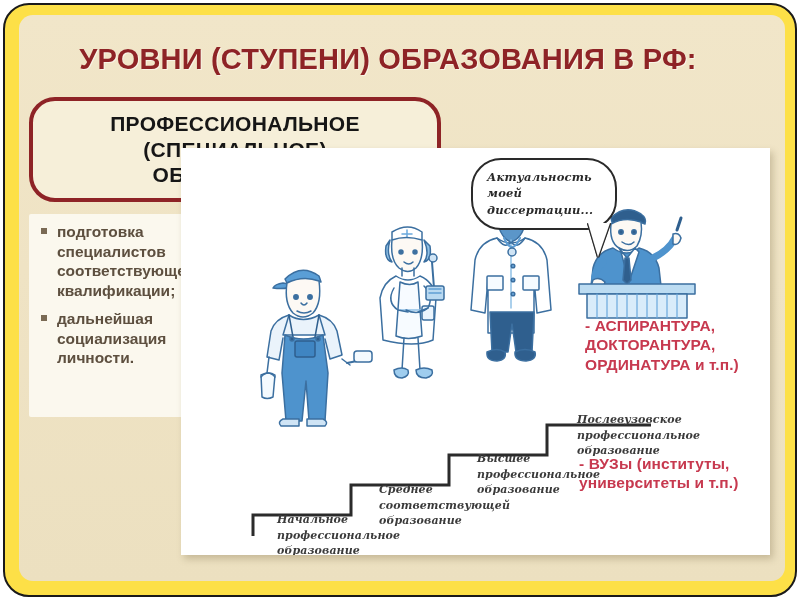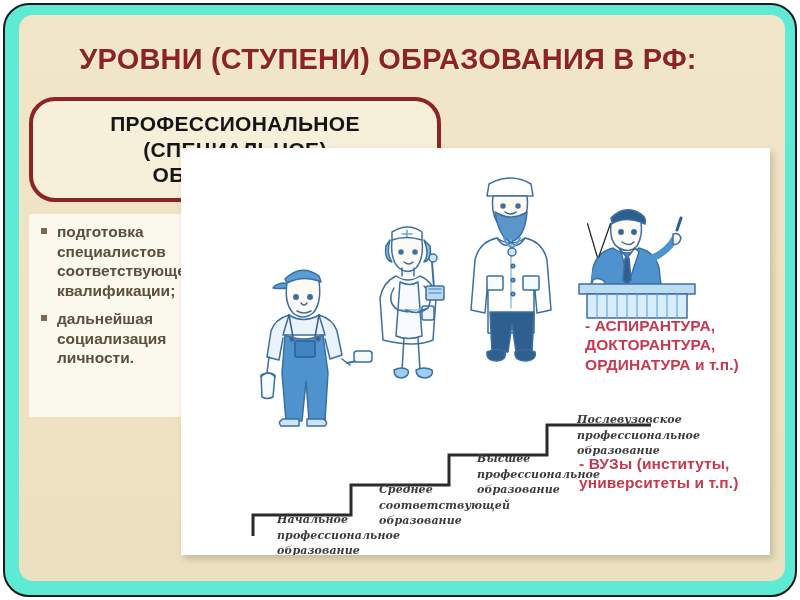--- a/index.html
+++ b/index.html
@@ -11,21 +11,21 @@
   #slide{
     position:relative;width:800px;height:600px;
     background:#ffffff;
     box-sizing:border-box;
   }
   
   .frame{
     position:absolute;left:3px;top:3px;width:794px;height:594px;
     border:2px solid #1a1a1a;border-radius:26px;
     box-sizing:border-box;
-    background:#5eead4;
+    background:#fde047;
     overflow:hidden;
   }
   
   .beige{
     position:absolute;left:14px;top:10px;width:766px;height:566px;
     background:linear-gradient(180deg,#f1e6c9 0%,#efe3c4 45%,#ece0c0 100%);
     border-radius:14px;
   }
   
   .title{
@@ -303,20 +303,23 @@
 
               <rect x="6" y="84" width="116" height="10" fill="#bcdcf2"></rect>
               <rect x="14" y="94" width="100" height="24" fill="#d9ecfa"></rect>
               <g stroke="#6aa8dc" stroke-width="1.2">
                 <path d="M24,94 l0,24 M34,94 l0,24 M44,94 l0,24 M54,94 l0,24 M64,94 l0,24 M74,94 l0,24 M84,94 l0,24 M94,94 l0,24 M104,94 l0,24"></path>
               </g>
             </g>
           </svg>
         </div>
 
+        <div class="bubble">
+          <div class="bubble-txt">Актуальность моей диссертации...</div>
+        </div>
         <div class="bubble-tail"></div>
 
         <div class="hw hw1">Начальное
 профессиональное
 образование</div>
         <div class="hw hw2">Среднее
 соответствующей
 образование</div>
         <div class="hw hw3">Высшее
 профессиональное

